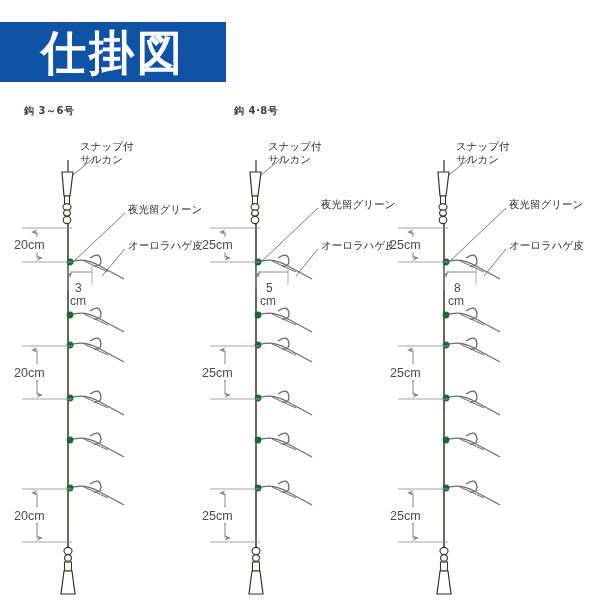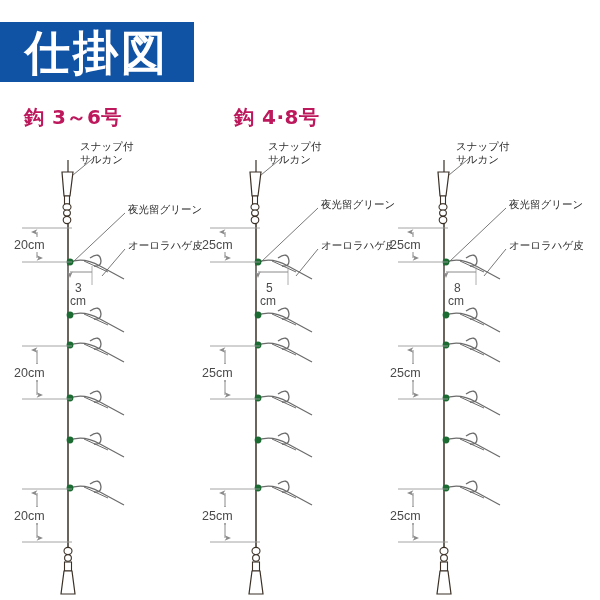--- a/index.html
+++ b/index.html
@@ -10,42 +10,42 @@
     position:relative;
     overflow:hidden;
     color:#231f20;
   }
   #root{position:absolute;inset:0;}
 
   
   .banner{
     position:absolute;
     left:0px; top:22px;
-    width:194px; height:60px;
+    width:226px; height:60px;
     background:#1053a5;
     display:flex;align-items:center;justify-content:center;
   }
   .banner-text{
     color:#ffffff;
     font-size:45px;
     font-weight:bold;
     letter-spacing:3px;
     line-height:1;
     font-family:"DejaVu Sans","Liberation Sans",sans-serif;
     transform:scaleY(1.05);
   }
 
   
   .col-header{
     position:absolute;
-    font-size:20px;
+    font-size:10px;
     font-weight:600;
     letter-spacing:0.5px;
     white-space:nowrap;
-    color:#be185d;
+    color:#404040;
     font-family:"DejaVu Sans","Liberation Sans",sans-serif;
   }
 
   
   svg.diagram{position:absolute;left:0;top:0;width:600px;height:600px;}
 
   .lbl{
     font-family:"DejaVu Sans","Liberation Sans",sans-serif;
     font-size:10.5px;
     fill:#2b2b2b;

